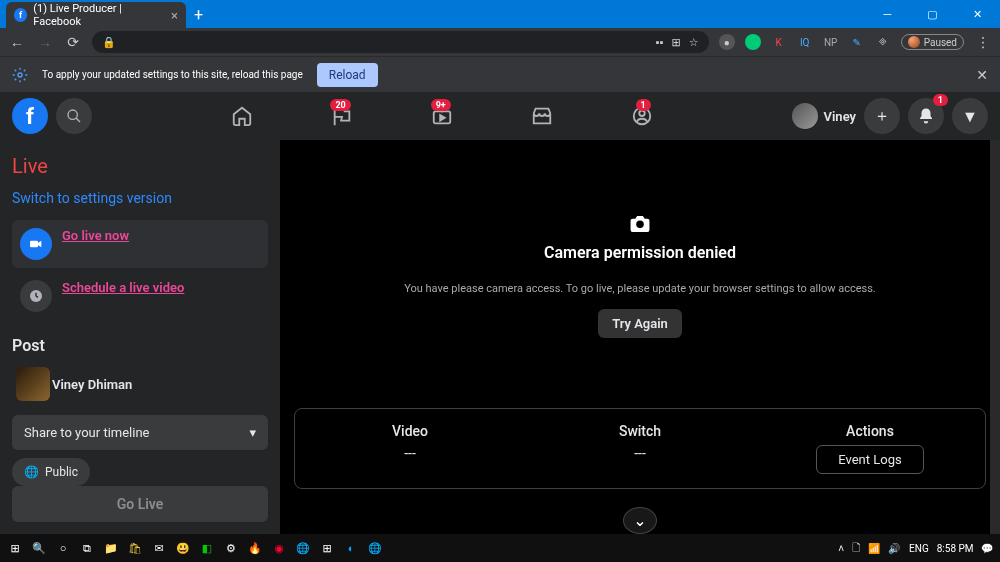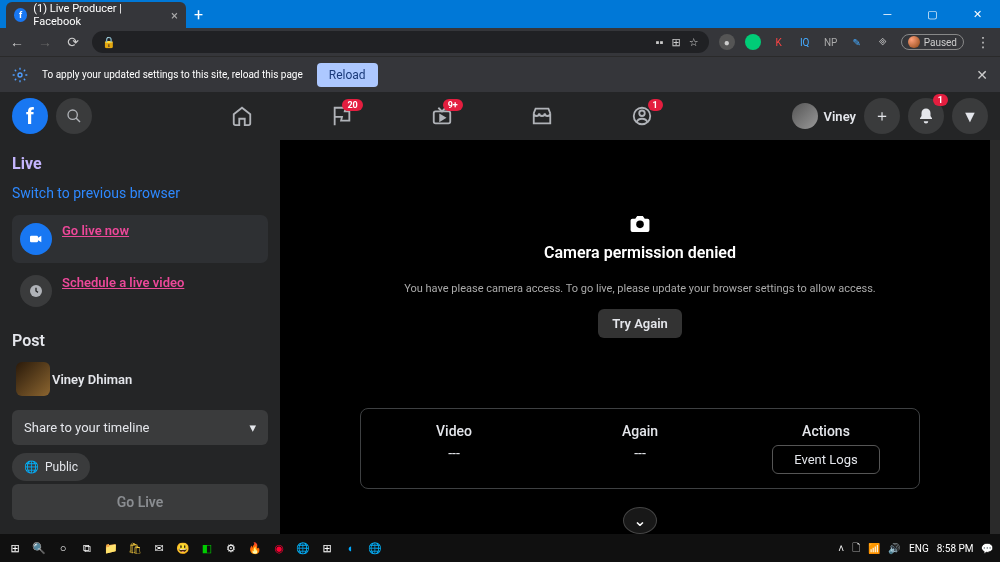--- a/index.html
+++ b/index.html
@@ -35,52 +35,52 @@
 .info-text { color: #fff; font-size: 10px; text-align: right; }
 .reload-btn { background: #adc8ff; color: #1b3a7a; border-radius: 4px; padding: 5px 12px; font-size: 12px; border: none; }
 .info-close { margin-left: auto; color: #ccc; font-size: 14px; }
 
 
 .fb-nav { height: 48px; background: #242526; display: flex; align-items: center; padding: 0 12px; }
 .fb-logo { width: 36px; height: 36px; background: #1877f2; border-radius: 50%; display: flex; align-items: center; justify-content: center; color: #fff; font-size: 22px; font-weight: bold; }
 .fb-search { width: 36px; height: 36px; background: #3a3b3c; border-radius: 50%; margin-left: 8px; display: flex; align-items: center; justify-content: center; color: #b0b3b8; }
 .fb-center { flex: 1; display: flex; justify-content: center; gap: 50px; }
 .fb-tab { width: 50px; display: flex; align-items: center; justify-content: center; color: #b0b3b8; position: relative; }
-.badge { position: absolute; top: -6px; right: 4px; background: #e41e3f; color: #fff; font-size: 9px; border-radius: 9px; padding: 1px 5px; font-weight: bold; }
+.badge { position: absolute; top: -6px; right: 16px; background: #e41e3f; color: #fff; font-size: 9px; border-radius: 9px; padding: 1px 5px; font-weight: bold; }
 .fb-right { display: flex; align-items: center; gap: 8px; }
 .fb-profile { display: flex; align-items: center; gap: 6px; color: #e4e6eb; font-size: 13px; font-weight: 600; justify-content: flex-end; }
 .fb-profile .pic { width: 26px; height: 26px; border-radius: 50%; background: linear-gradient(135deg, #555, #999); }
 .fb-icon-btn { width: 36px; height: 36px; background: #3a3b3c; border-radius: 50%; display: flex; align-items: center; justify-content: center; color: #e4e6eb; position: relative; }
 .badge2 { position: absolute; top: -4px; right: -4px; background: #e41e3f; color: #fff; font-size: 9px; border-radius: 9px; padding: 1px 5px; font-weight: bold; }
 
 
 .content { display: flex; height: 394px; background: #18191a; }
 .sidebar { width: 280px; background: #242526; padding: 14px 12px; display: flex; flex-direction: column; }
-.sidebar h1 { color: #c4b5fd; font-size: 16px; font-weight: bold; margin-bottom: 12px; }
+.sidebar h1 { color: #ef4444; font-size: 20px; font-weight: normal; margin-bottom: 12px; }
 .switch-link { color: #2e89ff; font-size: 14px; margin-bottom: 14px; }
 .side-item { display: flex; align-items: flex-start; gap: 10px; padding: 8px; border-radius: 7px; color: #ec4899; font-size: 13px; font-weight: 600; margin-bottom: 4px; text-decoration: underline; }
 .side-item.active { background: #2e3033; }
 .side-icon { width: 32px; height: 32px; border-radius: 50%; display: flex; align-items: center; justify-content: center; }
 .side-icon.live { background: #1877f2; color: #fff; }
 .side-icon.sched { background: #3a3b3c; color: #b0b3b8; }
 .sidebar h2 { color: #e4e6eb; font-size: 16px; font-weight: 600; margin: 12px 0 6px; }
 .user-item { display: flex; align-items: center; gap: 2px; padding: 6px 4px; }
 .user-item .pic { width: 34px; height: 34px; border-radius: 6px; background: linear-gradient(135deg, #2a1a0a, #8b6530); }
 .user-item .name { color: #e4e6eb; font-size: 13px; font-weight: 600; }
 .select-box { background: #3a3b3c; color: #e4e6eb; padding: 10px 12px; border-radius: 6px; display: flex; align-items: center; justify-content: space-between; font-size: 13px; margin-top: 8px; }
 .pill-btn { background: #3a3b3c; color: #e4e6eb; padding: 7px 12px; border-radius: 14px; display: inline-flex; align-items: center; gap: 6px; font-size: 12px; margin-top: 8px; width: fit-content; }
 .go-live-btn { background: #3a3b3c; color: #8a8d91; padding: 10px; border-radius: 6px; text-align: center; font-size: 14px; font-weight: 600; margin-top: auto; }
 
 .main { flex: 1; background: #000; display: flex; flex-direction: column; align-items: center; padding-top: 74px; position: relative; }
 .main::after { content: ""; position: absolute; right: 0; top: 0; bottom: 0; width: 10px; background: #2a2a2a; }
 .cam-icon { width: 28px; height: 24px; margin-bottom: 10px; }
 .err-title { color: #fff; font-size: 16px; font-weight: 600; margin-bottom: 20px; }
 .err-sub { color: #aaa; font-size: 11px; margin-bottom: 14px; }
 .try-btn { background: #333; color: #e4e6eb; padding: 7px 14px; border-radius: 6px; font-size: 13px; font-weight: 600; }
-.panel { border: 1px solid #3e4042; border-radius: 8px; width: 560px; display: flex; margin-top: 70px; }
+.panel { border: 1px solid #3e4042; border-radius: 8px; width: 692px; display: flex; margin-top: 70px; }
 .panel-col { flex: 1; text-align: center; padding: 14px 10px; }
 .panel-col .h { color: #e4e6eb; font-size: 14px; font-weight: 500; margin-bottom: 6px; }
 .panel-col .v { color: #e4e6eb; font-size: 14px; }
 .event-btn { border: 1px solid #555; color: #e4e6eb; padding: 6px 21px; border-radius: 6px; font-size: 13px; display: inline-block; }
 .expand-btn { width: 34px; height: 34px; border-radius: 50%; background: rgba(30,30,30,0.8); border: 1px solid #444; display: flex; align-items: center; justify-content: center; color: #fff; margin-top: 18px; }
 
 
 .taskbar { height: 28px; background: #101010; display: flex; align-items: center; padding: 0 6px; justify-content: space-between; }
 .tb-left { display: flex; align-items: center; gap: 6px; }
 .tb-icon { width: 18px; height: 18px; display: flex; align-items: center; justify-content: center; color: #fff; font-size: 11px; }
@@ -203,21 +203,21 @@
       </div>
     <div class="fb-icon-btn">
         <span>▼</span>
       </div>
   </div>
 </div>
 
 <div class="content">
   <div class="sidebar">
     <h1>Live</h1>
-    <a class="switch-link">Switch to previous browser</a>
+    <a class="switch-link">Switch to settings version</a>
     <div class="side-item active">
       <span class="side-icon live">
           <svg width="16" height="16" viewBox="0 0 24 24" fill="currentColor">
             <rect x="3" y="7" width="12" height="10" rx="2"></rect>
             <path d="M15 10l5-3v10l-5-3z"></path>
           </svg>
         </span>
       <span>Go live now</span>
     </div>
     <div class="side-item">
@@ -252,21 +252,21 @@
       </svg>
     <div class="err-title">Camera permission denied</div>
     <div class="err-sub">You have please camera access. To go live, please update your browser settings to allow access.</div>
     <div class="try-btn">Try Again</div>
     <div class="panel">
       <div class="panel-col">
         <div class="h">Video</div>
         <div class="v">---</div>
       </div>
       <div class="panel-col">
-        <div class="h">Again</div>
+        <div class="h">Switch</div>
         <div class="v">---</div>
       </div>
       <div class="panel-col">
         <div class="h">Actions</div>
         <div class="event-btn">Event Logs</div>
       </div>
     </div>
     <div class="expand-btn">
         <span>⌄</span>
       </div>

